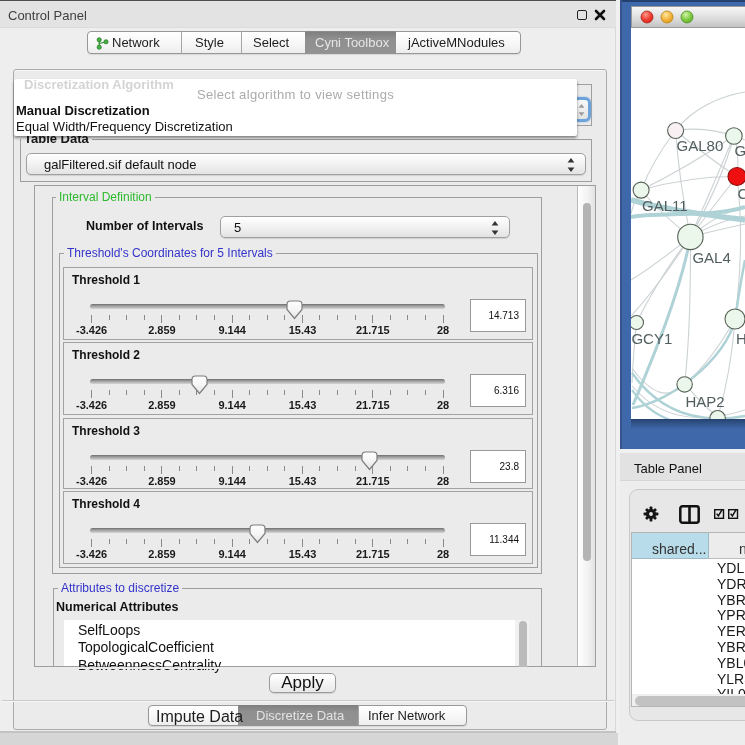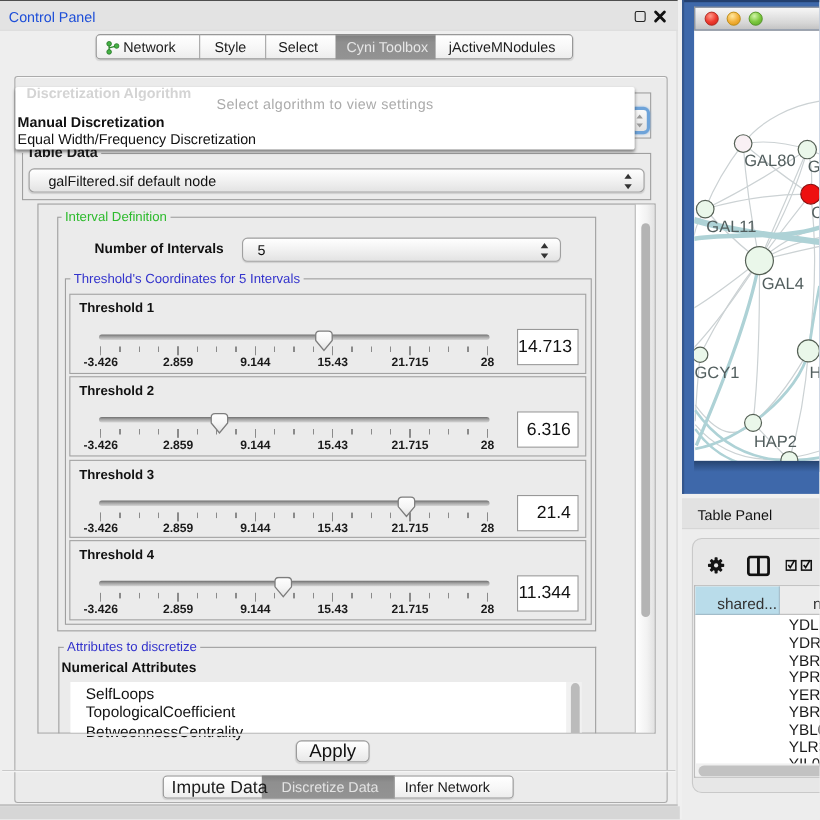--- a/index.html
+++ b/index.html
@@ -13,31 +13,31 @@
 .grp { position:absolute; border:1px solid #9f9f9f; }
 .gtitle { position:absolute; background:#ebebeb; padding:0 3px; font-size:12px; line-height:12px; }
 .tickminor { position:absolute; height:5px;
   background:repeating-linear-gradient(90deg,#8a8a8a 0,#8a8a8a 1px,transparent 1px,transparent 17.575px); }
 .tickmajor { position:absolute; height:8px;
   background:repeating-linear-gradient(90deg,#8a8a8a 0,#8a8a8a 1px,transparent 1px,transparent 70.3px); }
 .track { position:absolute; height:5px; border-radius:3px;
   background:linear-gradient(#6e6e6e,#9f9f9f 40%,#d5d5d5); }
 .slab { position:absolute; font-size:11px; font-weight:bold; color:#1a1a1a; transform:translateX(-50%); }
 .vbox { position:absolute; left:470px; width:56px; height:33px; background:#fff; border:1px solid #989898;
-  font-size:16px; color:#111; text-align:right; padding-right:6px; line-height:31px; }
+  font-size:10px; color:#111; text-align:right; padding-right:6px; line-height:31px; }
 .thlabel { position:absolute; font-size:12px; font-weight:bold; color:#111; }
 .blk { position:absolute; left:63px; width:470px; height:73px; border:1px solid #a2a2a2; }
 </style>
 </head>
 <body>
 
 <div class="abs" style="left:0;top:0;width:616px;height:733px;background:#eeeeee;border-right:1px solid #d8d8d8;"></div>
 <div class="abs" style="left:0;top:0;width:616px;height:1px;background:#4e4e4e;"></div>
 <div class="abs" style="left:0;top:1px;width:616px;height:27px;background:#e3e3e3;border-bottom:1px solid #dcdcdc;"></div>
-<div class="abs" style="left:8px;top:8px;font-size:13px;color:#1d4ed8;">Control Panel</div>
+<div class="abs" style="left:8px;top:8px;font-size:13px;color:#404040;">Control Panel</div>
 
 <div class="abs" style="left:577px;top:10px;width:10px;height:10px;border:1.6px solid #222;border-radius:2px;"></div>
 <svg class="abs" style="left:594px;top:9px;" width="12" height="12" viewBox="0 0 12 12">
  <path d="M2 2 L10 10 M10 2 L2 10" stroke="#111" stroke-width="2.6" stroke-linecap="round"></path>
 </svg>
 
 <div class="abs" style="left:87px;top:31px;width:434px;height:23px;border:1px solid #989898;border-radius:4px;background:linear-gradient(#ffffff,#f7f7f7 55%,#ededed);box-shadow:0 1px 1px rgba(0,0,0,0.1);"></div>
 <div class="abs" style="left:181px;top:31px;width:1px;height:23px;background:#a5a5a5;"></div>
 <div class="abs" style="left:241px;top:31px;width:1px;height:23px;background:#a5a5a5;"></div>
 <div class="abs" style="left:305px;top:31px;width:91px;height:23px;background:linear-gradient(#7f7f7f,#8f8f8f 30%,#939393);border-top:1px solid #8a8a8a;"></div>
@@ -153,21 +153,21 @@
 <svg class="abs" style="left:360.8px;top:451px;" width="17" height="20" viewBox="0 0 17 20">
     <defs>
       <linearGradient id="thg2" x1="0" y1="0" x2="0" y2="1">
         <stop offset="0" stop-color="#ffffff"></stop>
         <stop offset="0.55" stop-color="#f4f4f4"></stop>
         <stop offset="1" stop-color="#e2e2e2"></stop>
       </linearGradient>
     </defs>
     <path d="M1 4.5 Q1 1 4.5 1 L12.5 1 Q16 1 16 4.5 L16 9.5 L8.5 18.5 L1 9.5 Z" fill="url(#thg2)" stroke="#7d7d7d" stroke-width="1.2"></path>
   </svg>
-<div class="vbox" style="top:450px;">21.4</div>
+<div class="vbox" style="top:450px;">23.8</div>
 
 <div class="blk" style="top:491px;"></div>
 <div class="thlabel" style="left:72px;top:497px;">Threshold 4</div>
 <div class="track" style="left:90px;top:528px;width:355px;"></div>
 <div class="tickminor" style="left:91px;top:539px;width:354px;"></div>
 <div class="tickmajor" style="left:91px;top:539px;width:354px;"></div>
 <div class="slab" style="left:91.6px;top:548px;">-3.426</div>
 <div class="slab" style="left:161.9px;top:548px;">2.859</div>
 <div class="slab" style="left:232.2px;top:548px;">9.144</div>
 <div class="slab" style="left:302.5px;top:548px;">15.43</div>

